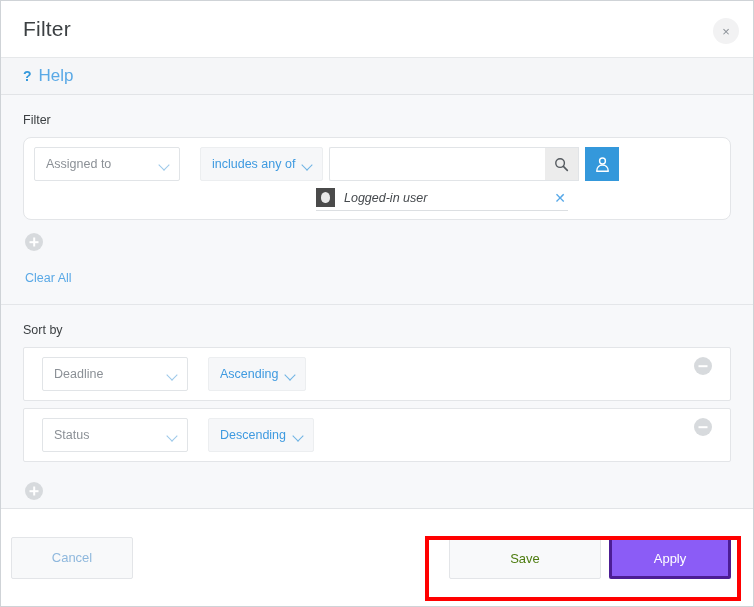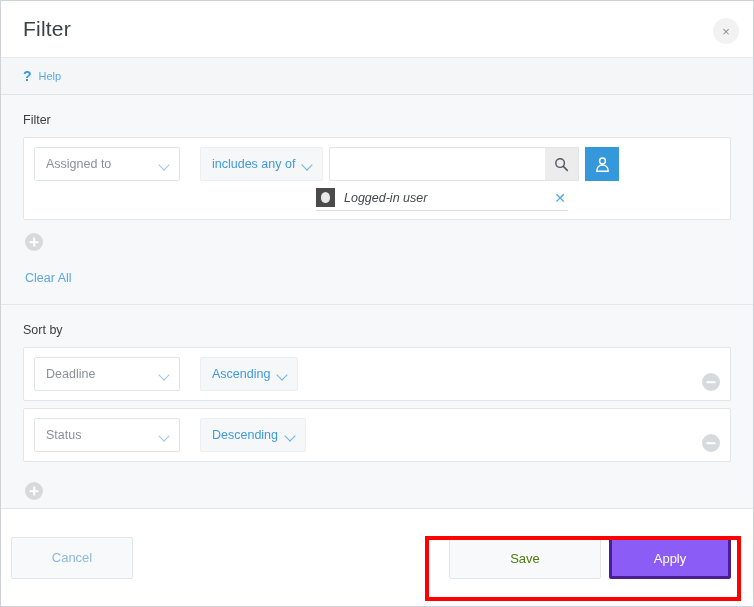--- a/index.html
+++ b/index.html
@@ -72,21 +72,21 @@
     padding-left: 22px;
   }
   .help-q {
     color: #3498db;
     font-weight: bold;
     font-size: 14px;
     margin-right: 7px;
   }
   .help-link {
     color: #5aa9e6;
-    font-size: 11px;
+    font-size: 17px;
     text-decoration: none;
     cursor: pointer;
   }
 
   
   .body {
     flex: 1 1 auto;
     background: #f7f8fa;
     overflow: hidden;
     position: relative;
@@ -103,21 +103,21 @@
   .divider {
     height: 1px;
     background: #e4e6e9;
     margin: 0;
   }
 
   
   .filter-card {
     background: #ffffff;
     border: 1px solid #e3e5e8;
-    border-radius: 2px;
+    border-radius: 8px;
     padding: 9px 10px 8px 10px;
   }
   .row-line {
     display: flex;
     align-items: center;
   }
 
   .select-box {
     height: 34px;
     background: #ffffff;
@@ -295,23 +295,23 @@
     display: inline-block;
     margin-top: 16px;
     margin-left: 2px;
   }
 
   
   .sort-card {
     background: #ffffff;
     border: 1px solid #e3e5e8;
     border-radius: 2px;
-    padding: 9px 10px;
-    display: flex;
-    align-items: flex-end;
+    padding: 9px 18px;
+    display: flex;
+    align-items: flex-start;
     margin-bottom: 7px;
   }
   .sort-card .spacer { flex: 1 1 auto; }
 
   
   .footer {
     flex: 0 0 98px;
     background: #ffffff;
     border-top: 1px solid #e2e4e7;
     position: relative;

